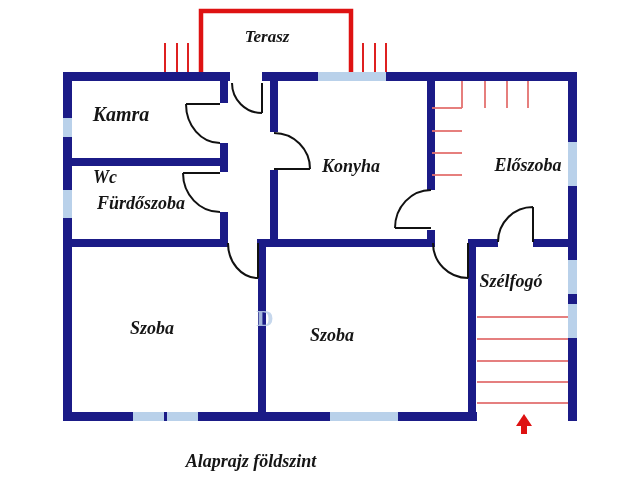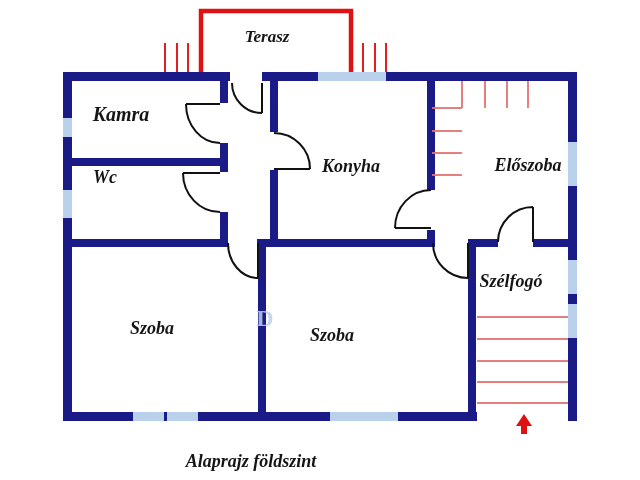--- a/index.html
+++ b/index.html
@@ -112,20 +112,21 @@
       <line class="stair" x1="477" y1="382" x2="568" y2="382"></line>
       <line class="stair" x1="477" y1="403" x2="568" y2="403"></line>
       <polygon class="arrow" points="524,414 516,426 532,426"></polygon>
       <rect class="arrow" x="521" y="425" width="6" height="9"></rect>
     </g>
   </svg>
 
   <div class="lbl lbl-sm" style="left:267px;top:36px;">Terasz</div>
   <div class="lbl lbl-big" style="left:121px;top:114px;">Kamra</div>
   <div class="lbl" style="left:85px;top:177px;margin-left:20px;">Wc</div>
+  <div class="lbl" style="left:141px;top:203px;">Fürdőszoba</div>
   <div class="lbl" style="left:351px;top:166px;">Konyha</div>
   <div class="lbl" style="left:528px;top:165px;">Előszoba</div>
   <div class="lbl" style="left:511px;top:281px;text-align:center;">Szélfogó</div>
   <div class="lbl" style="left:152px;top:328px;">Szoba</div>
   <div class="lbl" style="left:332px;top:335px;">Szoba</div>
   <div class="lbl watermark" style="left:265px;top:318px;">D</div>
   <div class="lbl caption" style="left:251px;top:461px;">Alaprajz földszint</div>
 </div>
 
 </body></html>

